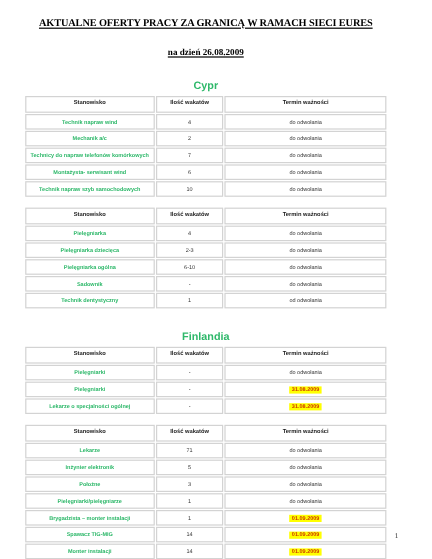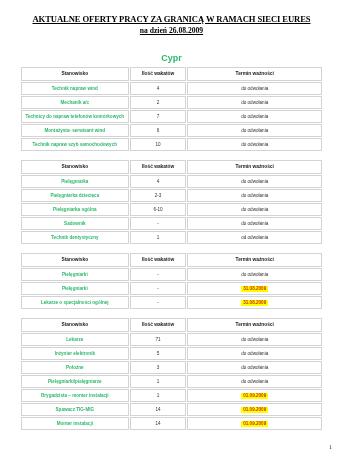--- a/index.html
+++ b/index.html
@@ -32,21 +32,21 @@
     line-height: 11px;
     color: #000;
   }
   .doc-subtitle {
     text-align: center;
     font-family: "Liberation Serif", serif;
     font-weight: bold;
     font-size: 7.6px;
     text-decoration: underline;
     line-height: 11px;
-    margin-top: 0px;
+    margin-top: 13px;
     color: #000;
   }
   .country-block {
     margin-top: 7px;
   }
   .country-title {
     text-align: center;
     font-size: 9px;
     font-weight: bold;
     color: #2eb86a;
@@ -191,20 +191,21 @@
             </tr>
             <tr class="data-row">
               <td class="pos">Technik dentystyczny</td>
               <td class="cnt">1</td>
               <td class="term">od odwołania</td>
             </tr>
           </tbody>
         </table>
       </div>
       <div class="country-block">
+        <div class="country-title">Finlandia</div>
         <table class="offers">
           <colgroup>
             <col class="c-pos">
             <col class="c-cnt">
             <col class="c-term">
           </colgroup>
           <tbody>
             <tr class="header-row">
               <td>Stanowisko</td>
               <td>Ilość wakatów</td>

